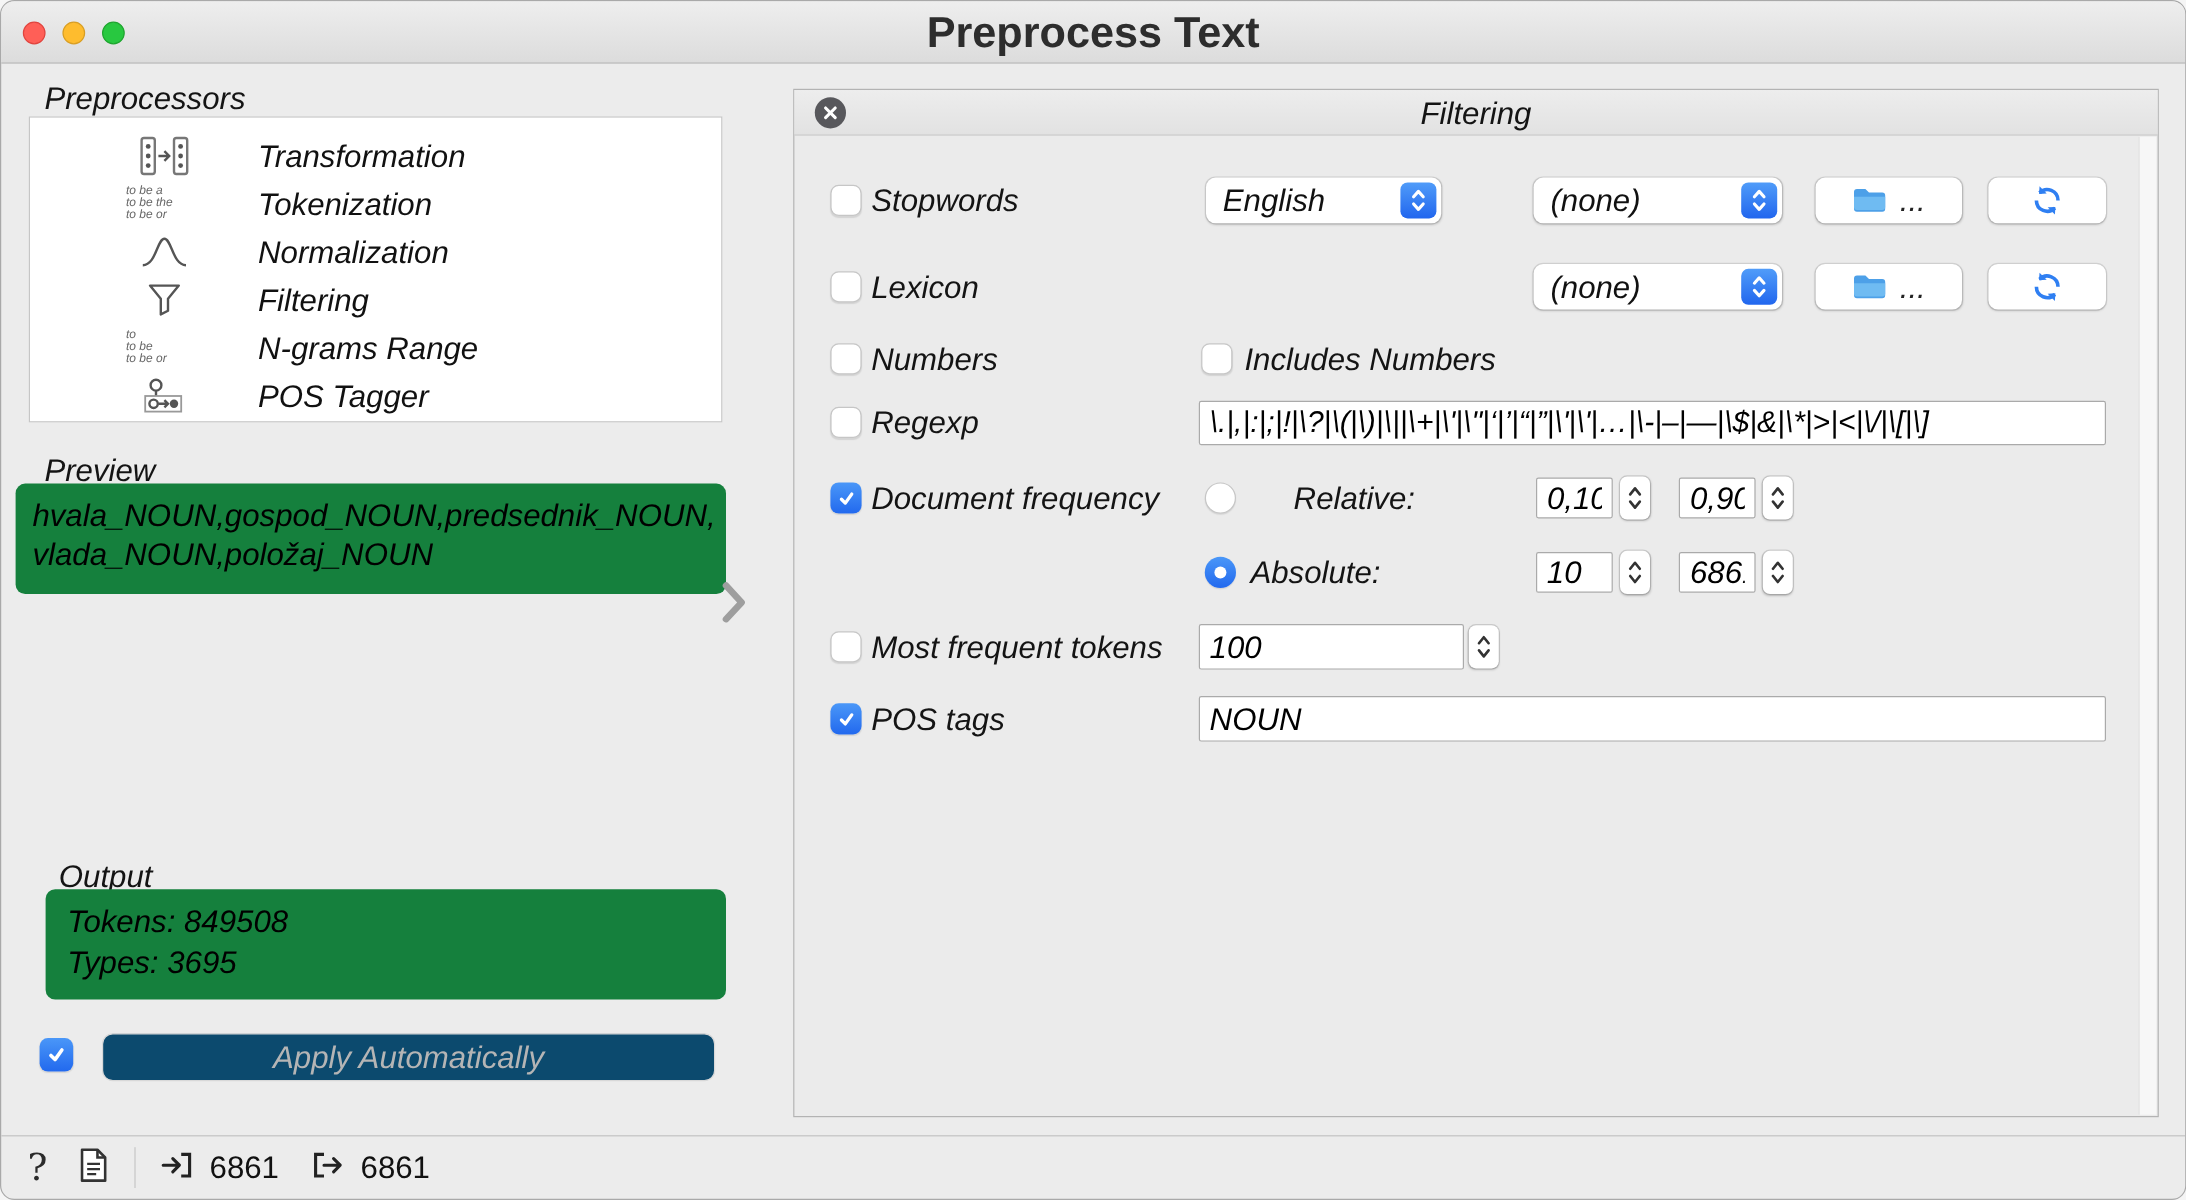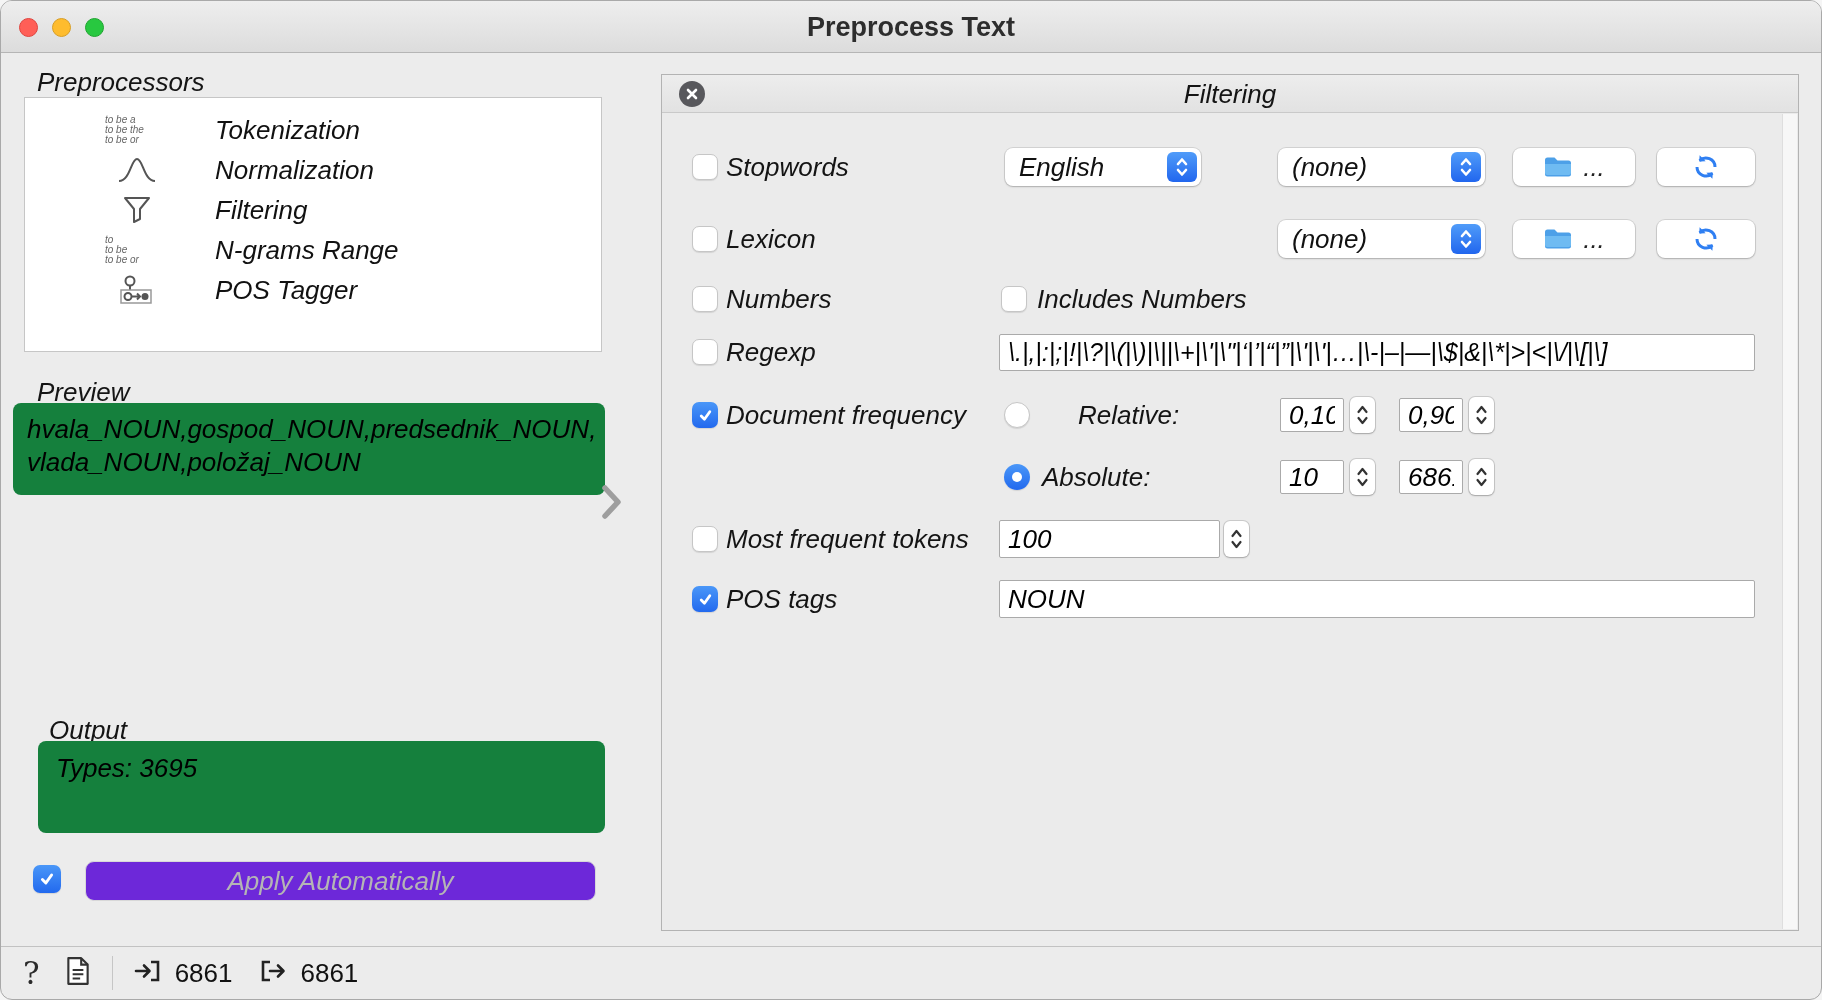--- a/index.html
+++ b/index.html
@@ -7,21 +7,21 @@
   #window{
     position:relative;width:1822px;height:1000px;background:#ececec;
     border-radius:12px;overflow:hidden;font-family:"Liberation Sans",sans-serif;
     border:1px solid #a9a9a9;
   }
   
   #titlebar{position:absolute;left:0;top:0;width:100%;height:52px;
     background:linear-gradient(#eeeeee,#dcdcdc);border-bottom:1px solid #b5b5b5;}
   .light{position:absolute;top:17px;width:19px;height:19px;border-radius:50%;}
   #win-title{position:absolute;left:0;top:0;width:100%;height:64px;line-height:52px;
-    text-align:center;font-size:27px;font-weight:bold;color:#2d2d2d;}
+    text-align:center;font-size:36px;font-weight:bold;color:#2d2d2d;}
   
   .abs{position:absolute;font-style:italic;}
   .lbl{font-size:26px;color:#141414;white-space:nowrap;}
   .cb{width:26px;height:26px;border-radius:7px;background:#fff;
       border:1px solid #c6c6c6;box-shadow:0 1px 1px rgba(0,0,0,.10);}
   .cb.checked{border:none;background:linear-gradient(#4a97f8,#2269ee);
       display:flex;align-items:center;justify-content:center;}
   .radio{width:26px;height:26px;border-radius:50%;background:#fff;
       border:1px solid #c6c6c6;box-shadow:0 1px 1px rgba(0,0,0,.10);}
   .radio.sel{border:none;background:linear-gradient(#4a97f8,#2269ee);
@@ -40,21 +40,21 @@
       align-items:center;justify-content:center;gap:3px;
       box-shadow:0 0 0 1px rgba(0,0,0,.13),0 1px 2px rgba(0,0,0,.2);}
   
   #pp-list{left:23px;top:96px;width:578px;height:255px;background:#fff;
       border:1px solid #c6c6c6;padding-top:12px;}
   .li{display:flex;align-items:center;height:40px;padding-left:80px;}
   .li .ic{width:64px;margin-right:46px;display:flex;align-items:center;justify-content:center;color:#555;}
   .li .txt{font-size:26px;color:#111;}
   .tiny{font-size:10px;line-height:10px;color:#666;white-space:nowrap;text-align:left;width:64px;}
   .graybox{background:#15803d;border-radius:8px;overflow:hidden;}
-  #apply-btn{left:84px;top:860px;width:511px;height:40px;border-radius:9px;background:#6d28d9;
+  #apply-btn{left:84px;top:860px;width:511px;height:40px;border-radius:9px;background:#0c4a6e;
       border:1px solid #d8d8d8;color:#b5b5b5;font-size:26px;display:flex;align-items:center;justify-content:center;}
   
   #panel{left:660px;top:73px;width:1138px;height:857px;background:#ebebeb;border:1px solid #b3b3b3;}
   #panel-header{position:absolute;left:0;top:0;right:0;height:38px;
       background:linear-gradient(#ededed,#e2e2e2);border-bottom:1px solid #c9c9c9;}
   #panel-title{position:absolute;left:0;top:0;width:100%;height:38px;line-height:38px;
       text-align:center;font-size:26px;font-weight:500;color:#141414;}
   #close-btn{position:absolute;left:17px;top:6px;width:26px;height:26px;border-radius:50%;
       background:#58585c;display:flex;align-items:center;justify-content:center;}
   #scrollbar{position:absolute;right:1px;top:39px;bottom:1px;width:15px;background:#f7f7f7;
@@ -74,20 +74,40 @@
     <div class="light" style="left:51px;background:#febc2e;border:1px solid #d89e24;"></div>
     <div class="light" style="left:84px;background:#28c840;border:1px solid #1fa52f;"></div>
     <div id="win-title">Preprocess Text</div>
   </div>
 
   <div class="abs lbl" style="left:36px;top:66px;">Preprocessors</div>
 
   <div class="abs" id="pp-list">
     <div class="li">
       <span class="ic">
+        <svg width="44" height="34" viewBox="0 0 44 34">
+            <g stroke="#777" fill="none" stroke-width="2">
+              <rect x="3" y="2" width="11" height="30" rx="2"></rect>
+              <rect x="30" y="2" width="11" height="30" rx="2"></rect>
+            </g>
+            <g fill="#555">
+              <circle cx="8.5" cy="9" r="2"></circle>
+              <circle cx="8.5" cy="17" r="2"></circle>
+              <circle cx="8.5" cy="25" r="2"></circle>
+              <circle cx="35.5" cy="9" r="2"></circle>
+              <circle cx="35.5" cy="17" r="2"></circle>
+              <circle cx="35.5" cy="25" r="2"></circle>
+            </g>
+            <path d="M17 17 h8 m-3 -4 l4 4 l-4 4" stroke="#555" stroke-width="2" fill="none"></path>
+          </svg>
+      </span>
+      <span class="txt">Transformation</span>
+    </div>
+    <div class="li">
+      <span class="ic">
         <span class="tiny"><span>to be a</span><br><span>to be the</span><br><span>to be or</span></span>
       </span>
       <span class="txt">Tokenization</span>
     </div>
     <div class="li">
       <span class="ic">
         <svg width="40" height="28" viewBox="0 0 40 28">
             <path d="M2 25 C13 25 14 3 20 3 C26 3 27 25 38 25" stroke="#555" stroke-width="2" fill="none"></path>
           </svg>
       </span>
@@ -129,20 +149,21 @@
   </div>
 
   <div class="abs" style="left:600px;top:484px;">
     <svg width="22" height="34" viewBox="0 0 22 34">
         <path d="M4 3 L17 17 L4 31" stroke="#9e9e9e" stroke-width="5.5" fill="none" stroke-linecap="round" stroke-linejoin="round"></path>
       </svg>
   </div>
 
   <div class="abs lbl" style="left:48px;top:714px;">Output</div>
   <div class="abs graybox" style="left:37px;top:740px;width:567px;height:92px;padding:10px 18px;">
+    <div style="font-size:26px;line-height:34px;color:#000;">Tokens: 849508</div>
     <div style="font-size:26px;line-height:34px;color:#000;">Types: 3695</div>
   </div>
 
   <div class="abs cb checked" style="left:32px;top:864px;width:28px;height:28px;">
     <svg width="16" height="16" viewBox="0 0 14 14">
         <path d="M3 7.5 L6 10.5 L11 3.5" stroke="#fff" stroke-width="2.6" fill="none" stroke-linecap="round" stroke-linejoin="round"></path>
       </svg>
   </div>
   <div class="abs" id="apply-btn">Apply Automatically</div>
 

